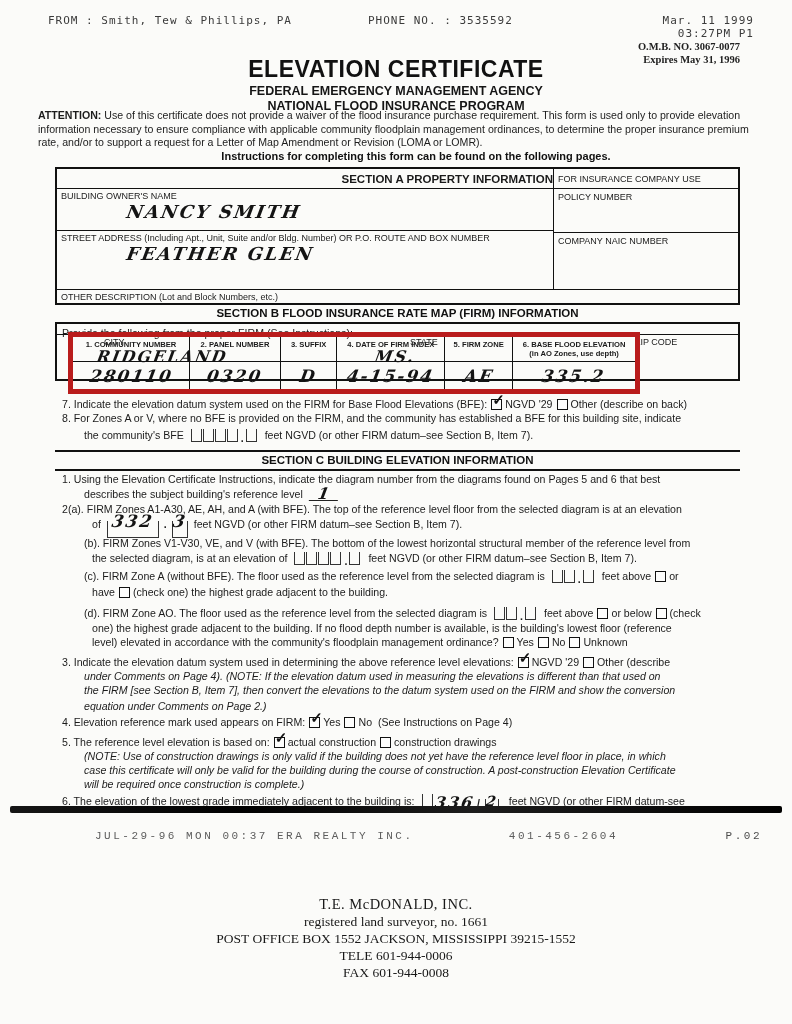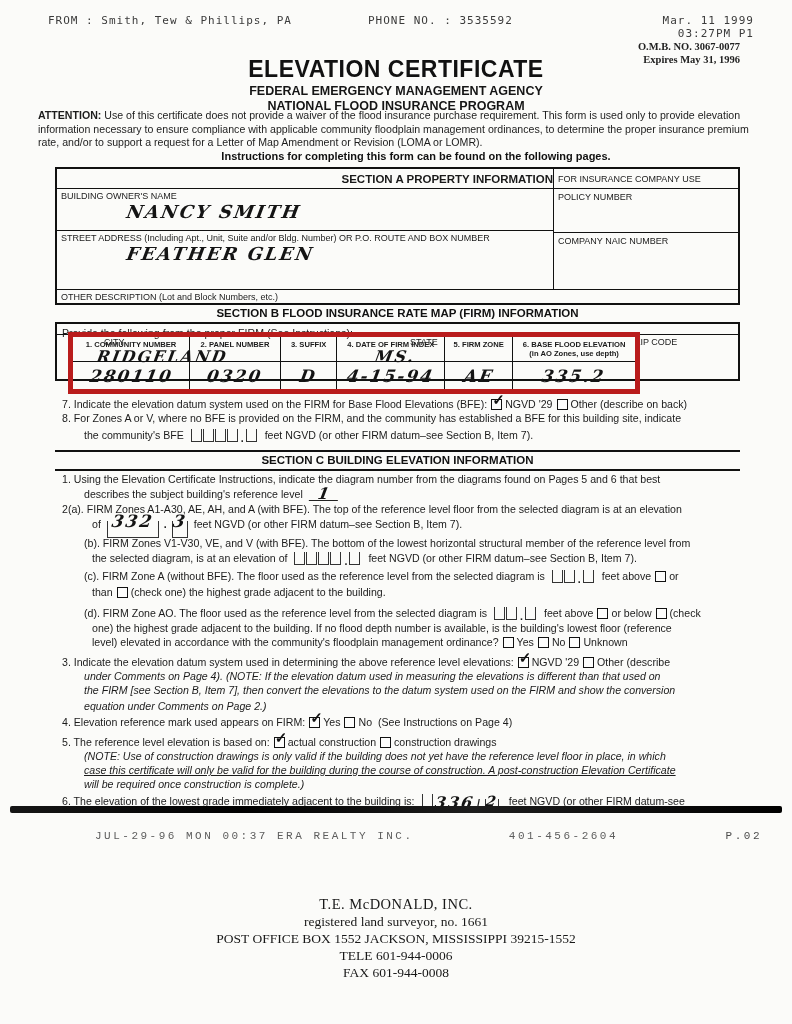--- a/index.html
+++ b/index.html
@@ -289,21 +289,21 @@
   <span class="dgrp"><span class="dg"></span><span class="dg"></span><span class="dg"></span><span class="dg"></span><span class="ddot">.</span><span class="dg"></span></span>
   <span>feet NGVD (or other FIRM datum–see Section B, Item 7).</span>
 </div>
 
 <div class="cline indent" style="top:570px;">
   <span>(c). FIRM Zone A (without BFE).  The floor used as the reference level from the selected diagram is</span>
   <span class="dgrp"><span class="dg"></span><span class="dg"></span><span class="ddot">.</span><span class="dg"></span></span>
   <span>feet above</span><span class="cb"></span><span>or</span>
 </div>
 <div class="cline indent2" style="top:586px;">
-  <span>than</span><span class="cb"></span><span>(check one)  the highest grade adjacent to the building.</span>
+  <span>have</span><span class="cb"></span><span>(check one)  the highest grade adjacent to the building.</span>
 </div>
 
 <div class="cline indent" style="top:607px;">
   <span>(d). FIRM Zone AO.  The floor used as the reference level from the selected diagram is</span>
   <span class="dgrp"><span class="dg"></span><span class="dg"></span><span class="ddot">.</span><span class="dg"></span></span>
   <span>feet above</span><span class="cb"></span><span>or below</span><span class="cb"></span><span>(check</span>
 </div>
 <div class="cline indent2" style="top:622px;">one)  the highest grade adjacent to the building.  If no flood depth number is available, is the building's lowest floor (reference</div>
 <div class="cline indent2" style="top:636px;">
   <span>level)  elevated in accordance with the community's floodplain management ordinance?</span><span class="cb"></span><span>Yes</span><span class="cb"></span><span>No</span><span class="cb"></span><span>Unknown</span>
@@ -317,21 +317,21 @@
 <div class="cline indent note-it" style="top:700px;">equation under Comments on Page 2.)</div>
 
 <div class="cline" style="top:716px;">
   <span>4. Elevation reference mark used appears on FIRM:</span><span class="cb checked"></span><span>Yes</span><span class="cb"></span><span>No</span>&nbsp;&nbsp;<span>(See Instructions on Page 4)</span>
 </div>
 
 <div class="cline" style="top:736px;">
   <span>5. The reference level elevation is based on:</span><span class="cb checked"></span><span>actual construction</span><span class="cb"></span><span>construction drawings</span>
 </div>
 <div class="cline indent note-it" style="top:750px;">(NOTE:  Use of construction drawings is only valid if the building does not yet have the reference level floor in place, in which</div>
-<div class="cline indent note-it" style="top:764px;text-decoration:underline;">case this certificate will only be valid for the building during the course of construction.  A post-construction Elevation Certificate</div>
+<div class="cline indent note-it" style="top:764px;">case this certificate will only be valid for the building during the course of construction.  A post-construction Elevation Certificate</div>
 <div class="cline indent note-it" style="top:778px;">will be required once construction is complete.)</div>
 
 <div class="cline" style="top:794px;">
   <span>6. The elevation of the lowest grade immediately adjacent to the building is:</span>
   <span class="dgrp" style="vertical-align:-2px;"><span class="dg"></span><span class="hand hand-inline" style="margin:0 1px;">336</span><span class="ddot">/</span><span class="wbox" style="min-width:14px; height:14px; vertical-align:-3px;"><span class="hand" style="font-size:14px; top:-4px;">2</span></span></span>
   <span>feet NGVD (or other FIRM datum-see</span>
 </div>
 
 <div class="black-band"></div>
 

